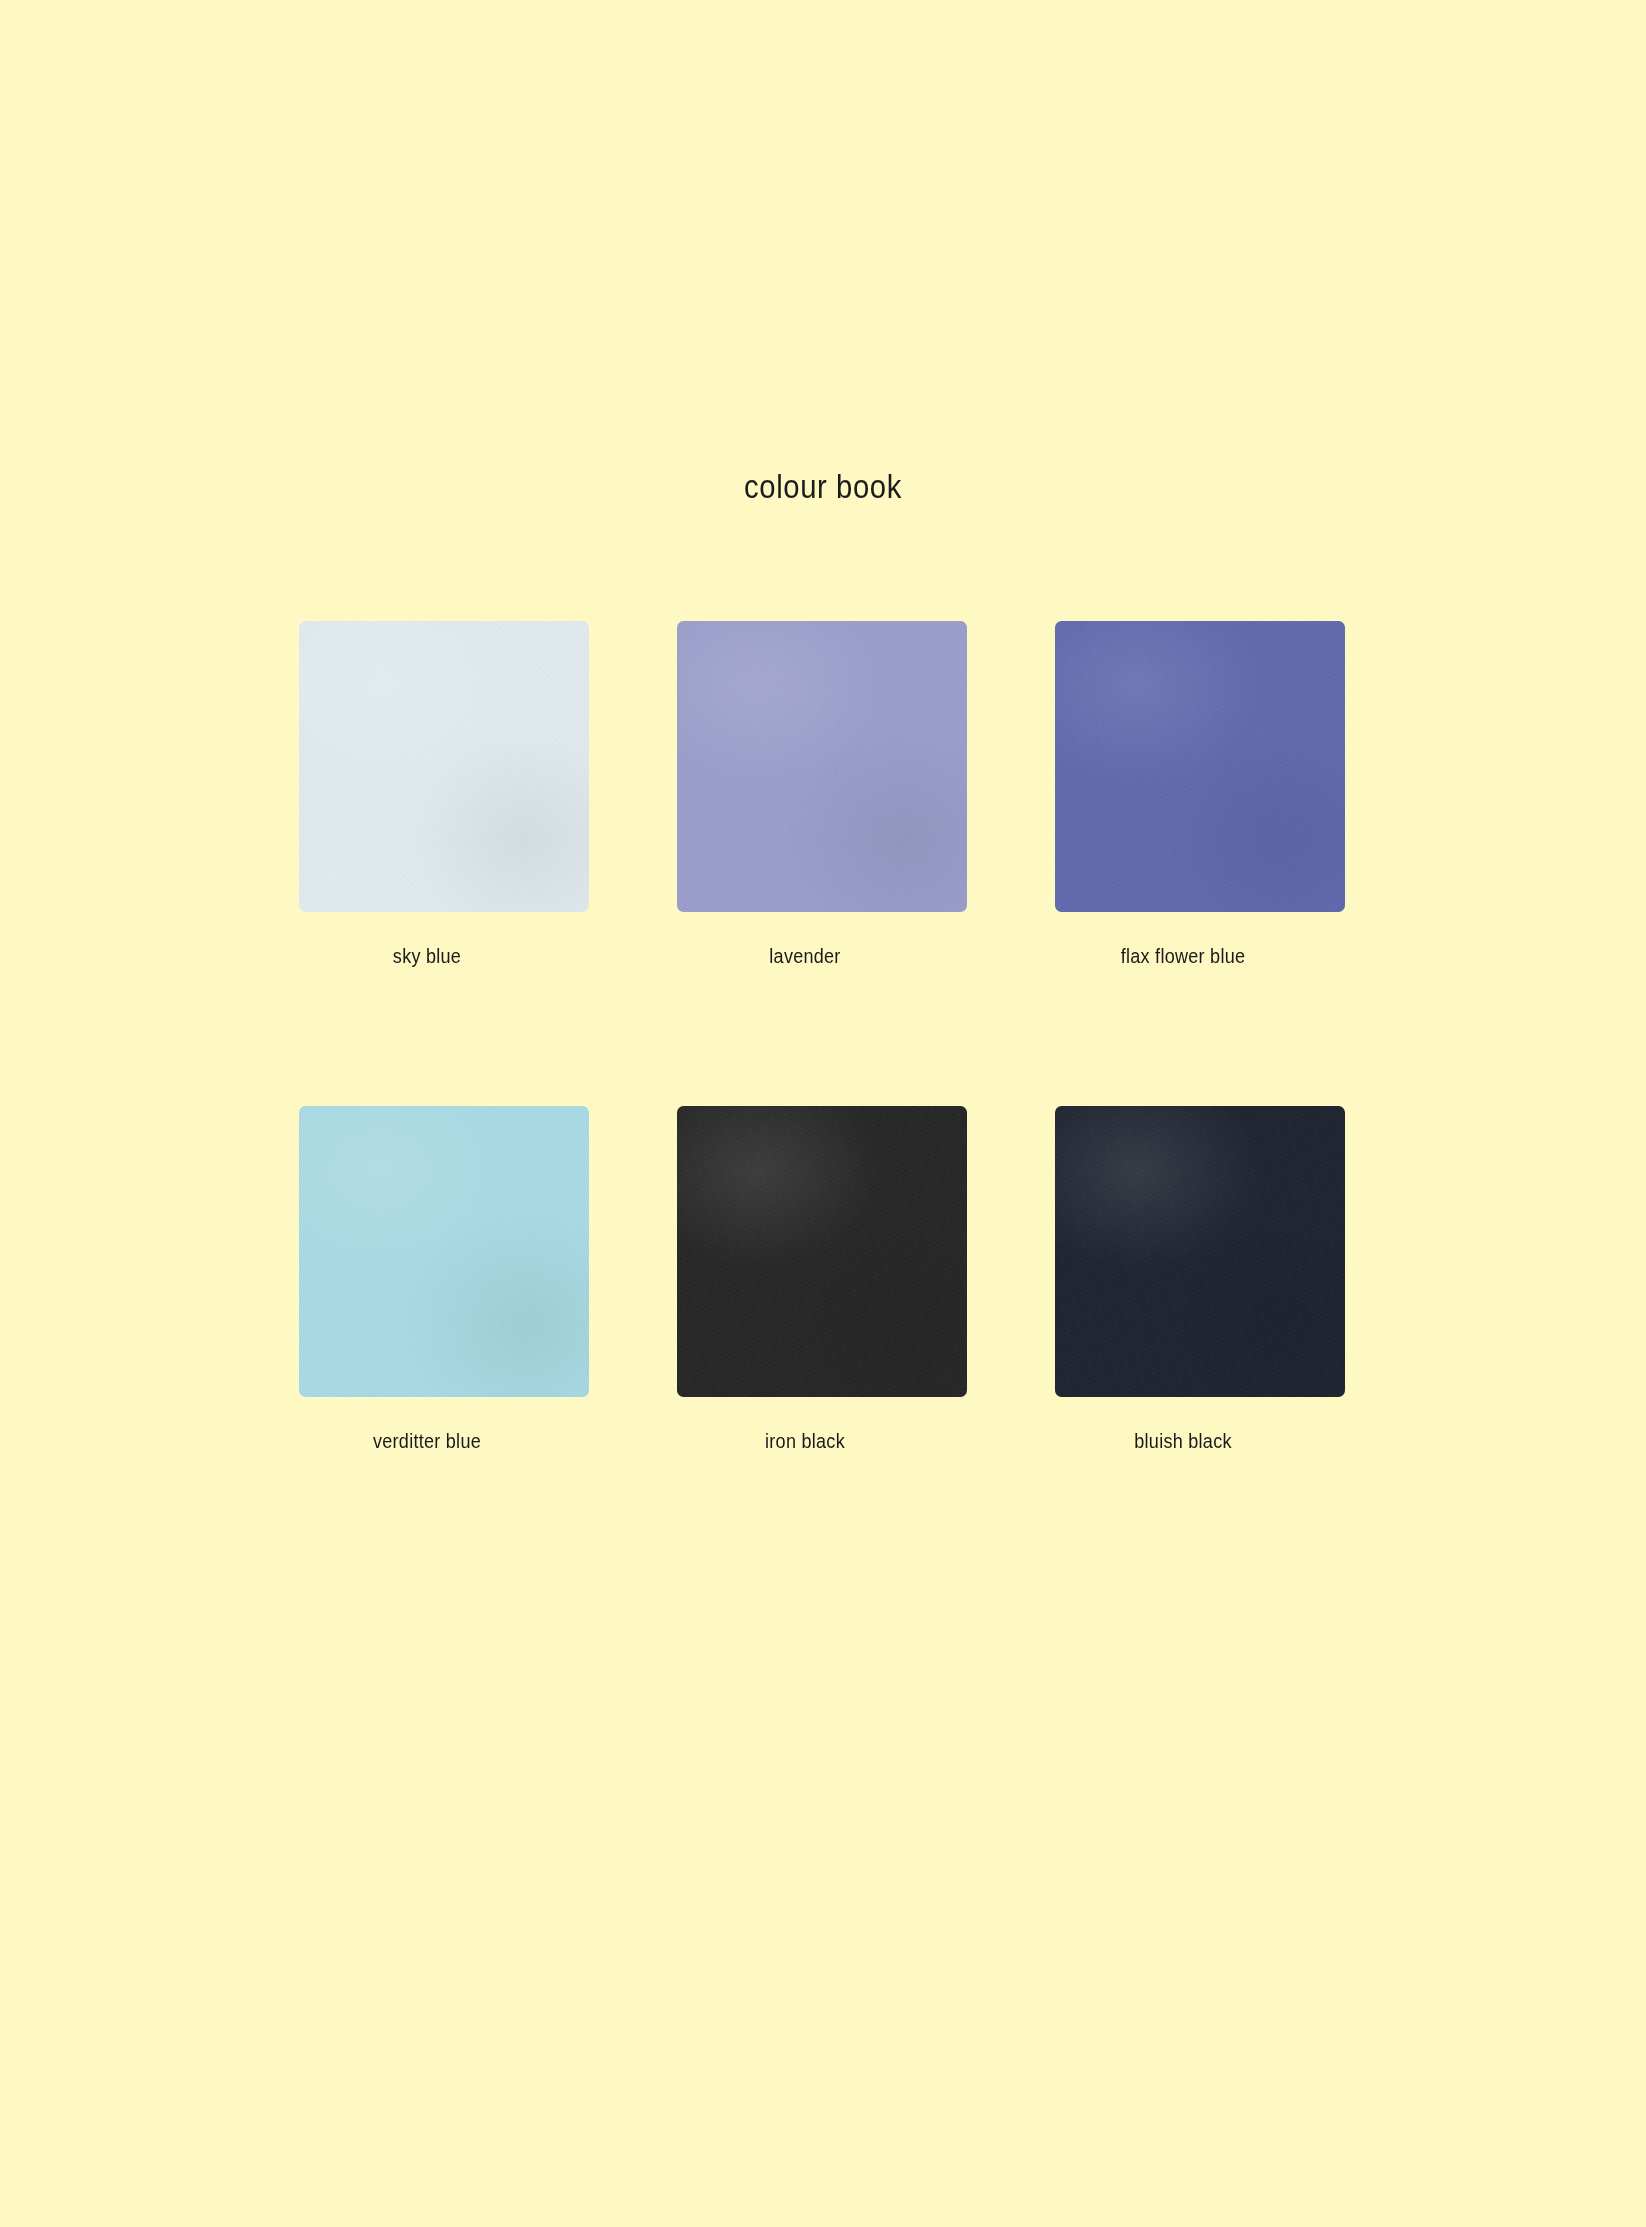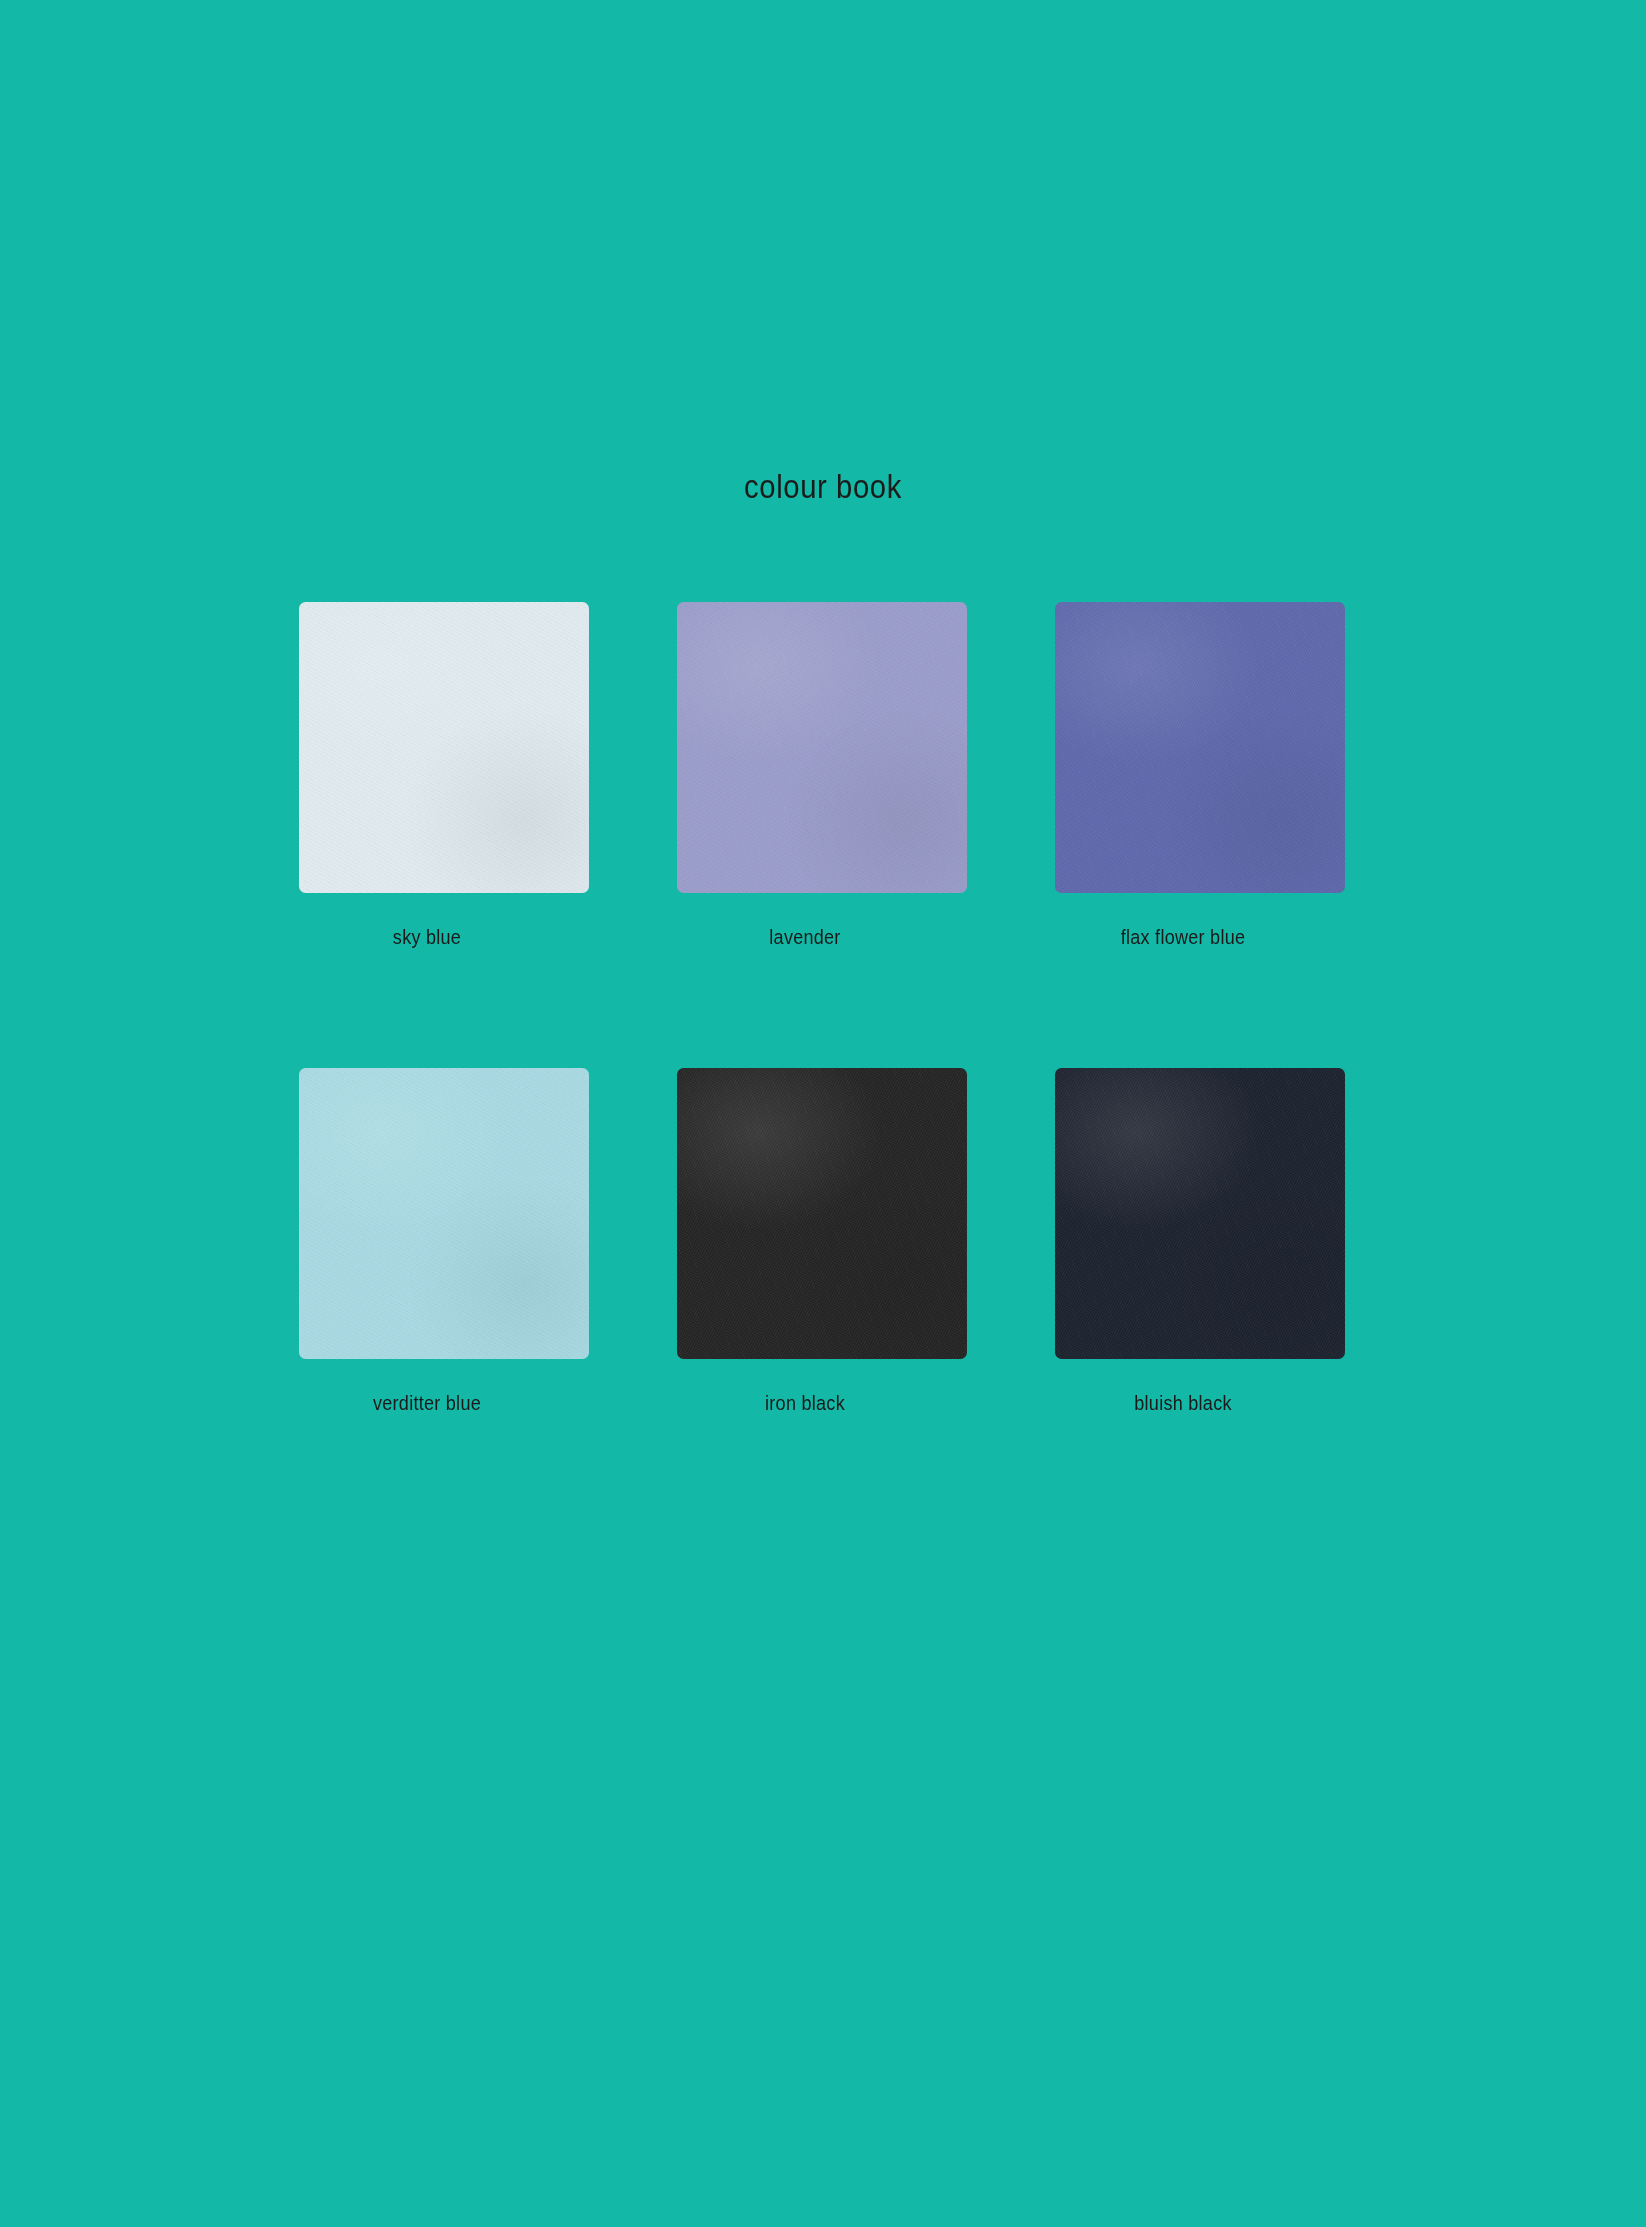--- a/index.html
+++ b/index.html
@@ -13,21 +13,21 @@
     height: 2227px;
     font-family: "Liberation Sans", "DejaVu Sans", sans-serif;
     color: #1a1a1a;
     overflow: hidden;
     position: relative;
   }
 
   .page {
     position: absolute;
     inset: 0;
-    background: #14b8a6;
+    background: #fef9c3;
   }
 
   
   .title {
     position: absolute;
     top: 444px;
     left: 0;
     width: 100%;
     text-align: center;
     font-size: 34px;
@@ -49,20 +49,21 @@
     display: grid;
     grid-template-columns: repeat(3, 290px);
     grid-template-rows: repeat(3, auto);
     column-gap: 88px;
     row-gap: 119px;
   }
 
   .swatch-cell {
     width: 256px;
     display: block;
+    margin-top: 19px;
   }
 
   .swatch-chip {
     width: 290px;
     height: 291px;
     border-radius: 6.5px;
     position: relative;
     overflow: hidden;
   }
 

